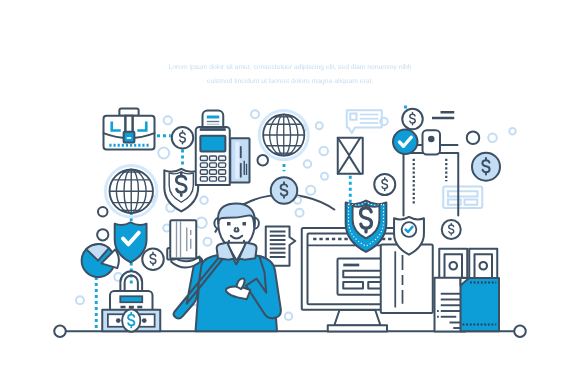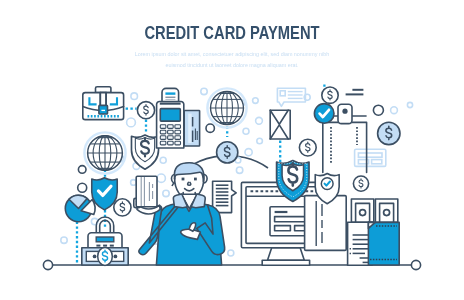--- a/index.html
+++ b/index.html
@@ -13,21 +13,20 @@
   .dkf{fill:#3c4f63;}
   .wh{fill:#ffffff;stroke:#3c4f63;stroke-width:1.6;stroke-linejoin:round;stroke-linecap:round;}
   .bl{fill:#0d9dd7;stroke:#3c4f63;stroke-width:1.6;stroke-linejoin:round;stroke-linecap:round;}
   .lb{fill:#c3ddf5;stroke:#3c4f63;stroke-width:1.6;stroke-linejoin:round;stroke-linecap:round;}
   .pale{fill:none;stroke:#c3ddf5;stroke-width:1.6;}
 </style>
 </head>
 <body>
 
 <div id="stage">
-  <div id="title"><span>CREDIT CARD PAYMENT</span></div>
   <div id="sub">
     <div>Lorem ipsum dolor sit amet, consectetuer adipiscing elit, sed diam nonummy nibh</div>
     <div>euismod tincidunt ut laoreet dolore magna aliquam erat.</div>
   </div>
   <svg id="art" width="464" height="300" viewBox="0 0 464 300" color="#3c4f63">
     <defs>
       <path id="dollar-sym" d="M3.8 -4.6 q-0.6 -2.6 -3.8 -2.6 q-4 0 -4 3.3 q0 2.6 4 3.3 q4 0.7 4 3.3 q0 3.3 -4 3.3 q-3.2 0 -3.8 -2.6 M0 -9.8 v2.6 M0 6 v2.6" fill="none" stroke="currentColor" stroke-width="2.2" stroke-linecap="round" stroke-linejoin="round"></path>
       <path id="shield-path" d="M-13 -12.8 q6.5 2.6 13 -1.2 q6.5 3.8 13 1.2 v13.2 q0 11.6 -13 18.4 q-13 -6.8 -13 -18.4 z"></path>
       <g id="globe-sym">
         <circle cx="0" cy="0" r="18" fill="#fff" stroke="#3c4f63" stroke-width="1.55"></circle>

